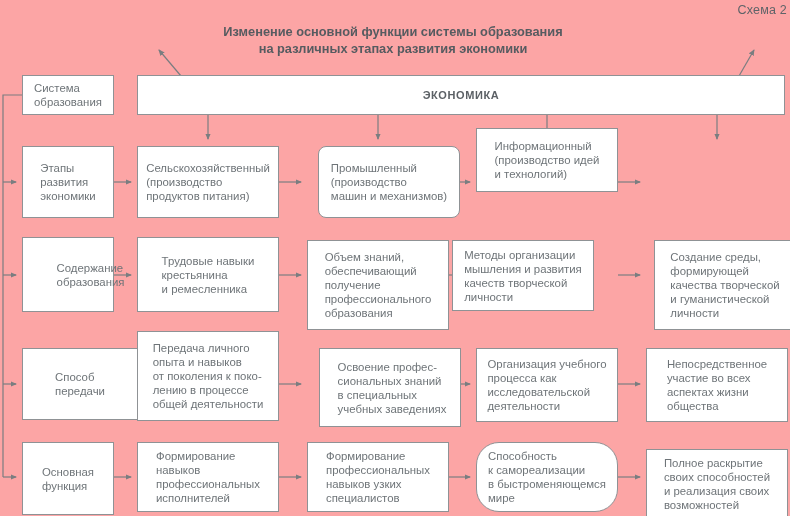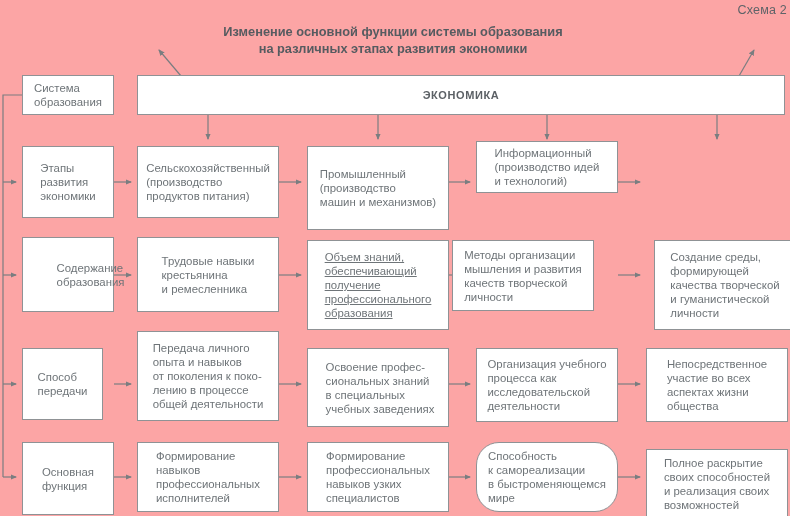--- a/index.html
+++ b/index.html
@@ -81,55 +81,55 @@
   <div class="bx" style="left:22px;top:75px;width:92px;height:40px;">Система
 образования</div>
   <div class="bx econ" style="left:137px;top:75px;width:648px;height:40px;">ЭКОНОМИКА</div>
 
   <div class="bx" style="left:22px;top:146px;width:92px;height:72px;">Этапы
 развития
 экономики</div>
   <div class="bx" style="left:137px;top:146px;width:142px;height:72px;">Сельскохозяйственный
 (производство
 продуктов питания)</div>
-  <div class="bx" style="left:307px;top:146px;width:142px;height:84px;">Промышленный
+  <div class="bx" style="left:318px;top:146px;width:142px;height:72px;border-radius:8px;">Промышленный
 (производство
 машин и механизмов)</div>
-  <div class="bx" style="left:476px;top:141px;width:142px;height:52px;">Информационный
+  <div class="bx" style="left:476px;top:128px;width:142px;height:64px;">Информационный
 (производство идей
 и технологий)</div>
 
   <div class="bx" style="left:22px;top:237px;width:92px;height:75px;padding-left:48px;">Содержание
 образования</div>
   <div class="bx" style="left:137px;top:237px;width:142px;height:75px;">Трудовые навыки
 крестьянина
 и ремесленника</div>
-  <div class="bx" style="left:307px;top:240px;width:142px;height:90px;text-decoration:underline;">Объем знаний,
+  <div class="bx" style="left:307px;top:240px;width:142px;height:90px;">Объем знаний,
 обеспечивающий
 получение
 профессионального
 образования</div>
   <div class="bx" style="left:452px;top:240px;width:142px;height:71px;">Методы организации
 мышления и развития
 качеств творческой
 личности</div>
   <div class="bx" style="left:646px;top:240px;width:142px;height:90px;margin-left:8px;">Создание среды,
 формирующей
 качества творческой
 и гуманистической
 личности</div>
 
-  <div class="bx" style="left:22px;top:348px;width:81px;height:72px;">Способ
+  <div class="bx" style="left:22px;top:348px;width:116px;height:72px;">Способ
 передачи</div>
   <div class="bx" style="left:137px;top:331px;width:142px;height:90px;">Передача личного
 опыта и навыков
 от поколения к поко-
 лению в процессе
 общей деятельности</div>
-  <div class="bx" style="left:307px;top:348px;width:142px;height:79px;padding-left:7px;">Освоение профес-
+  <div class="bx" style="left:319px;top:348px;width:142px;height:79px;padding-left:7px;">Освоение профес-
 сиональных знаний
 в специальных
 учебных заведениях</div>
   <div class="bx" style="left:476px;top:348px;width:142px;height:74px;">Организация учебного
 процесса как
 исследовательской
 деятельности</div>
   <div class="bx" style="left:646px;top:348px;width:142px;height:74px;">Непосредственное
 участие во всех
 аспектах жизни

